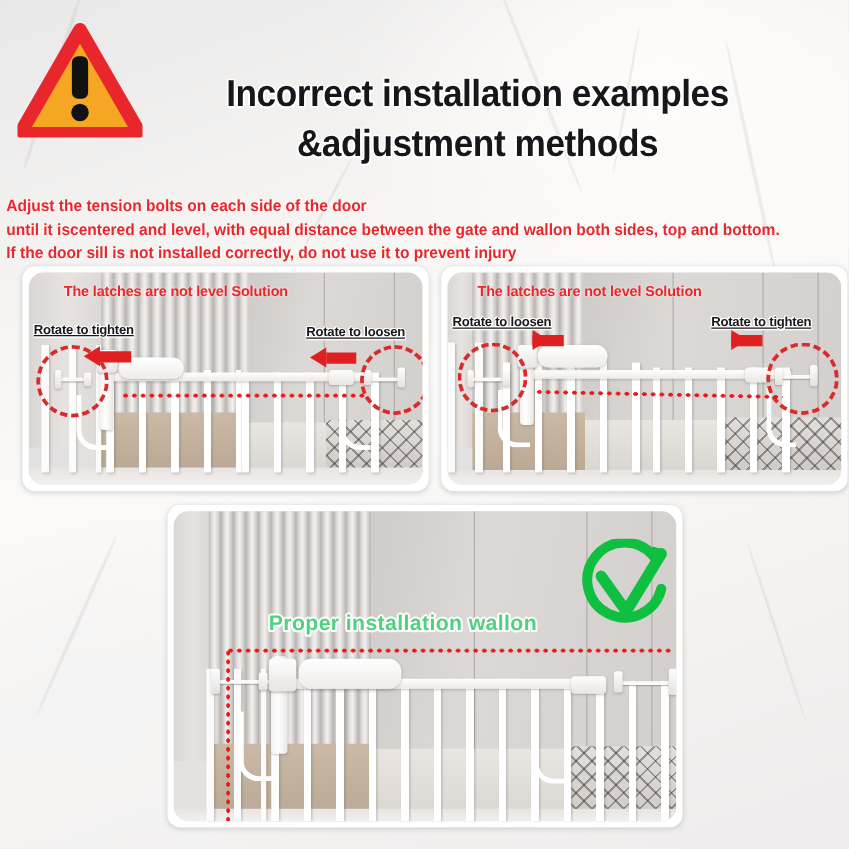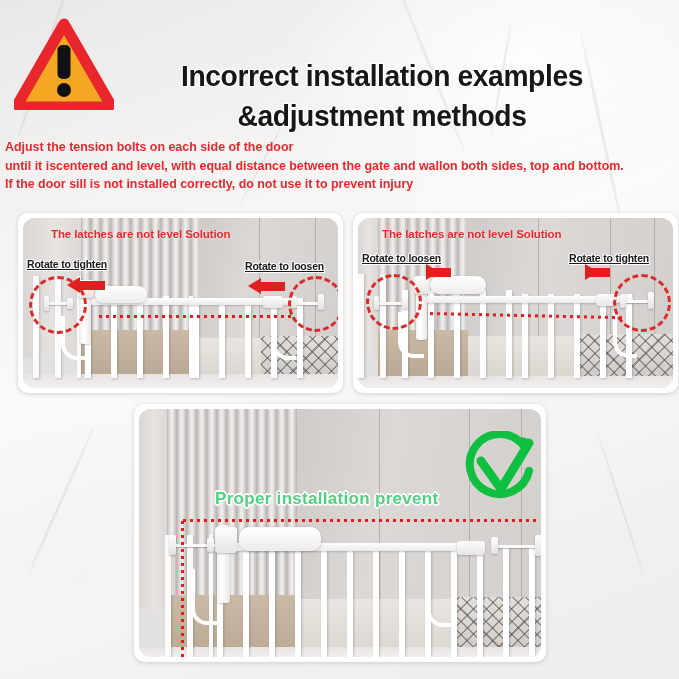--- a/index.html
+++ b/index.html
@@ -34,21 +34,21 @@
     font-family:"Liberation Sans", sans-serif;
     font-stretch:condensed;
     text-shadow:
       1.4px 0 0 #fff,-1.4px 0 0 #fff,0 1.4px 0 #fff,0 -1.4px 0 #fff,
       1px 1px 0 #fff,-1px -1px 0 #fff,1px -1px 0 #fff,-1px 1px 0 #fff;
     transform:scaleX(.94);transform-origin:50% 50%;
   }
   #title .l2{display:block;}
 
   
-  #para{position:absolute;left:5px;top:138px;width:672px;color:#e8262b;}
+  #para{position:absolute;left:5px;top:156px;width:672px;color:#e8262b;}
   #para div{
     font-size:13px;font-weight:bold;line-height:18.6px;white-space:nowrap;
     transform:scaleX(.955);transform-origin:0 50%;
     text-shadow:0 0 2px rgba(255,255,255,.85);
   }
 
   
   .panel{
     position:absolute;background:#fff;border-radius:10px;
     box-shadow:0 1px 4px rgba(120,115,115,.30);
@@ -302,21 +302,21 @@
 
       <div class="bolt" style="left:36px;top:135px;width:40px;height:3px;"></div>
       <div class="boltcap" style="left:30px;top:126px;width:7px;height:20px;"></div>
       <div class="boltcap" style="left:68px;top:129px;width:7px;height:14px;"></div>
 
       <div class="bolt" style="left:356px;top:136px;width:44px;height:3px;"></div>
       <div class="boltcap" style="left:352px;top:128px;width:7px;height:17px;"></div>
       <div class="boltcap" style="left:396px;top:126px;width:7px;height:21px;"></div>
       <div class="hingeplate" style="left:318px;top:132px;width:28px;height:14px;"></div>
 
-      <div class="greentext" style="left:76px;top:80px;">Proper installation prevent</div>
+      <div class="greentext" style="left:76px;top:80px;">Proper installation wallon</div>
 
       <div class="greencheck" style="left:326px;top:22px;">
         <svg width="74" height="76" viewBox="0 0 74 76">
           <path d="M58 14 A30 30 0 1 0 64 40" fill="none" stroke="#0fbf3f" stroke-width="8" stroke-linecap="round"></path>
           <path d="M16 30 L36 58 L64 12" fill="none" stroke="#0fbf3f" stroke-width="9" stroke-linecap="round" stroke-linejoin="round"></path>
           <path d="M56 20 L66 9 L57 6 Z" fill="#0fbf3f"></path>
         </svg>
       </div>
 
       <div class="dotline" style="left:42px;top:110px;width:356px;"></div>

